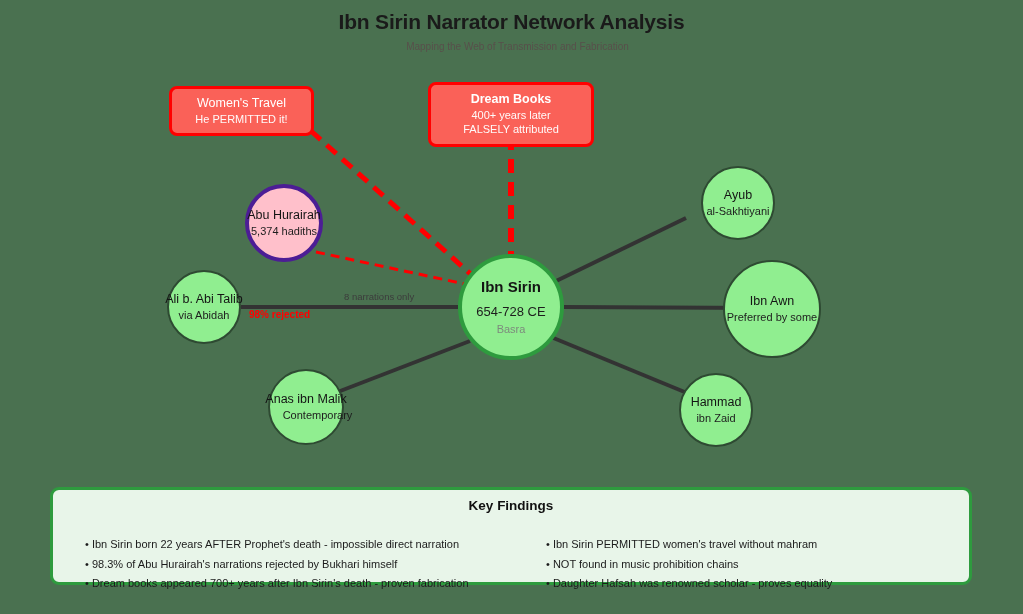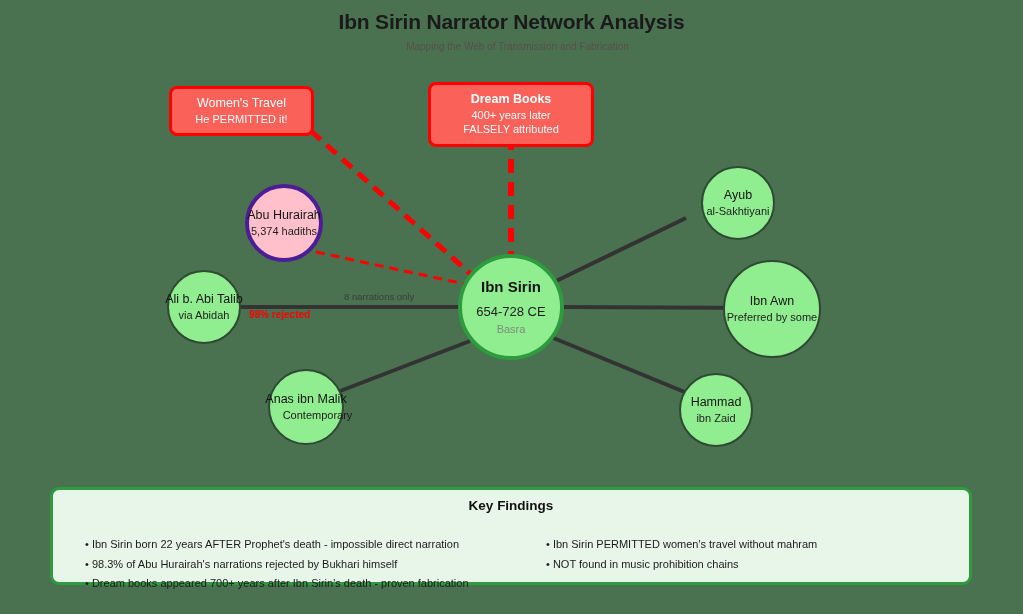--- a/index.html
+++ b/index.html
@@ -275,15 +275,16 @@
   <div id="key-findings-title">Key Findings</div>
   <div id="findings-columns">
     <div class="findings-col">
       <div class="finding-item">Ibn Sirin born 22 years AFTER Prophet's death - impossible direct narration</div>
       <div class="finding-item">98.3% of Abu Hurairah's narrations rejected by Bukhari himself</div>
       <div class="finding-item">Dream books appeared 700+ years after Ibn Sirin's death - proven fabrication</div>
     </div>
     <div class="findings-col">
       <div class="finding-item">Ibn Sirin PERMITTED women's travel without mahram</div>
       <div class="finding-item">NOT found in music prohibition chains</div>
+      <div class="finding-item">Daughter Hafsah was renowned scholar - proves equality</div>
     </div>
   </div>
 </div>
 
 </body></html>

